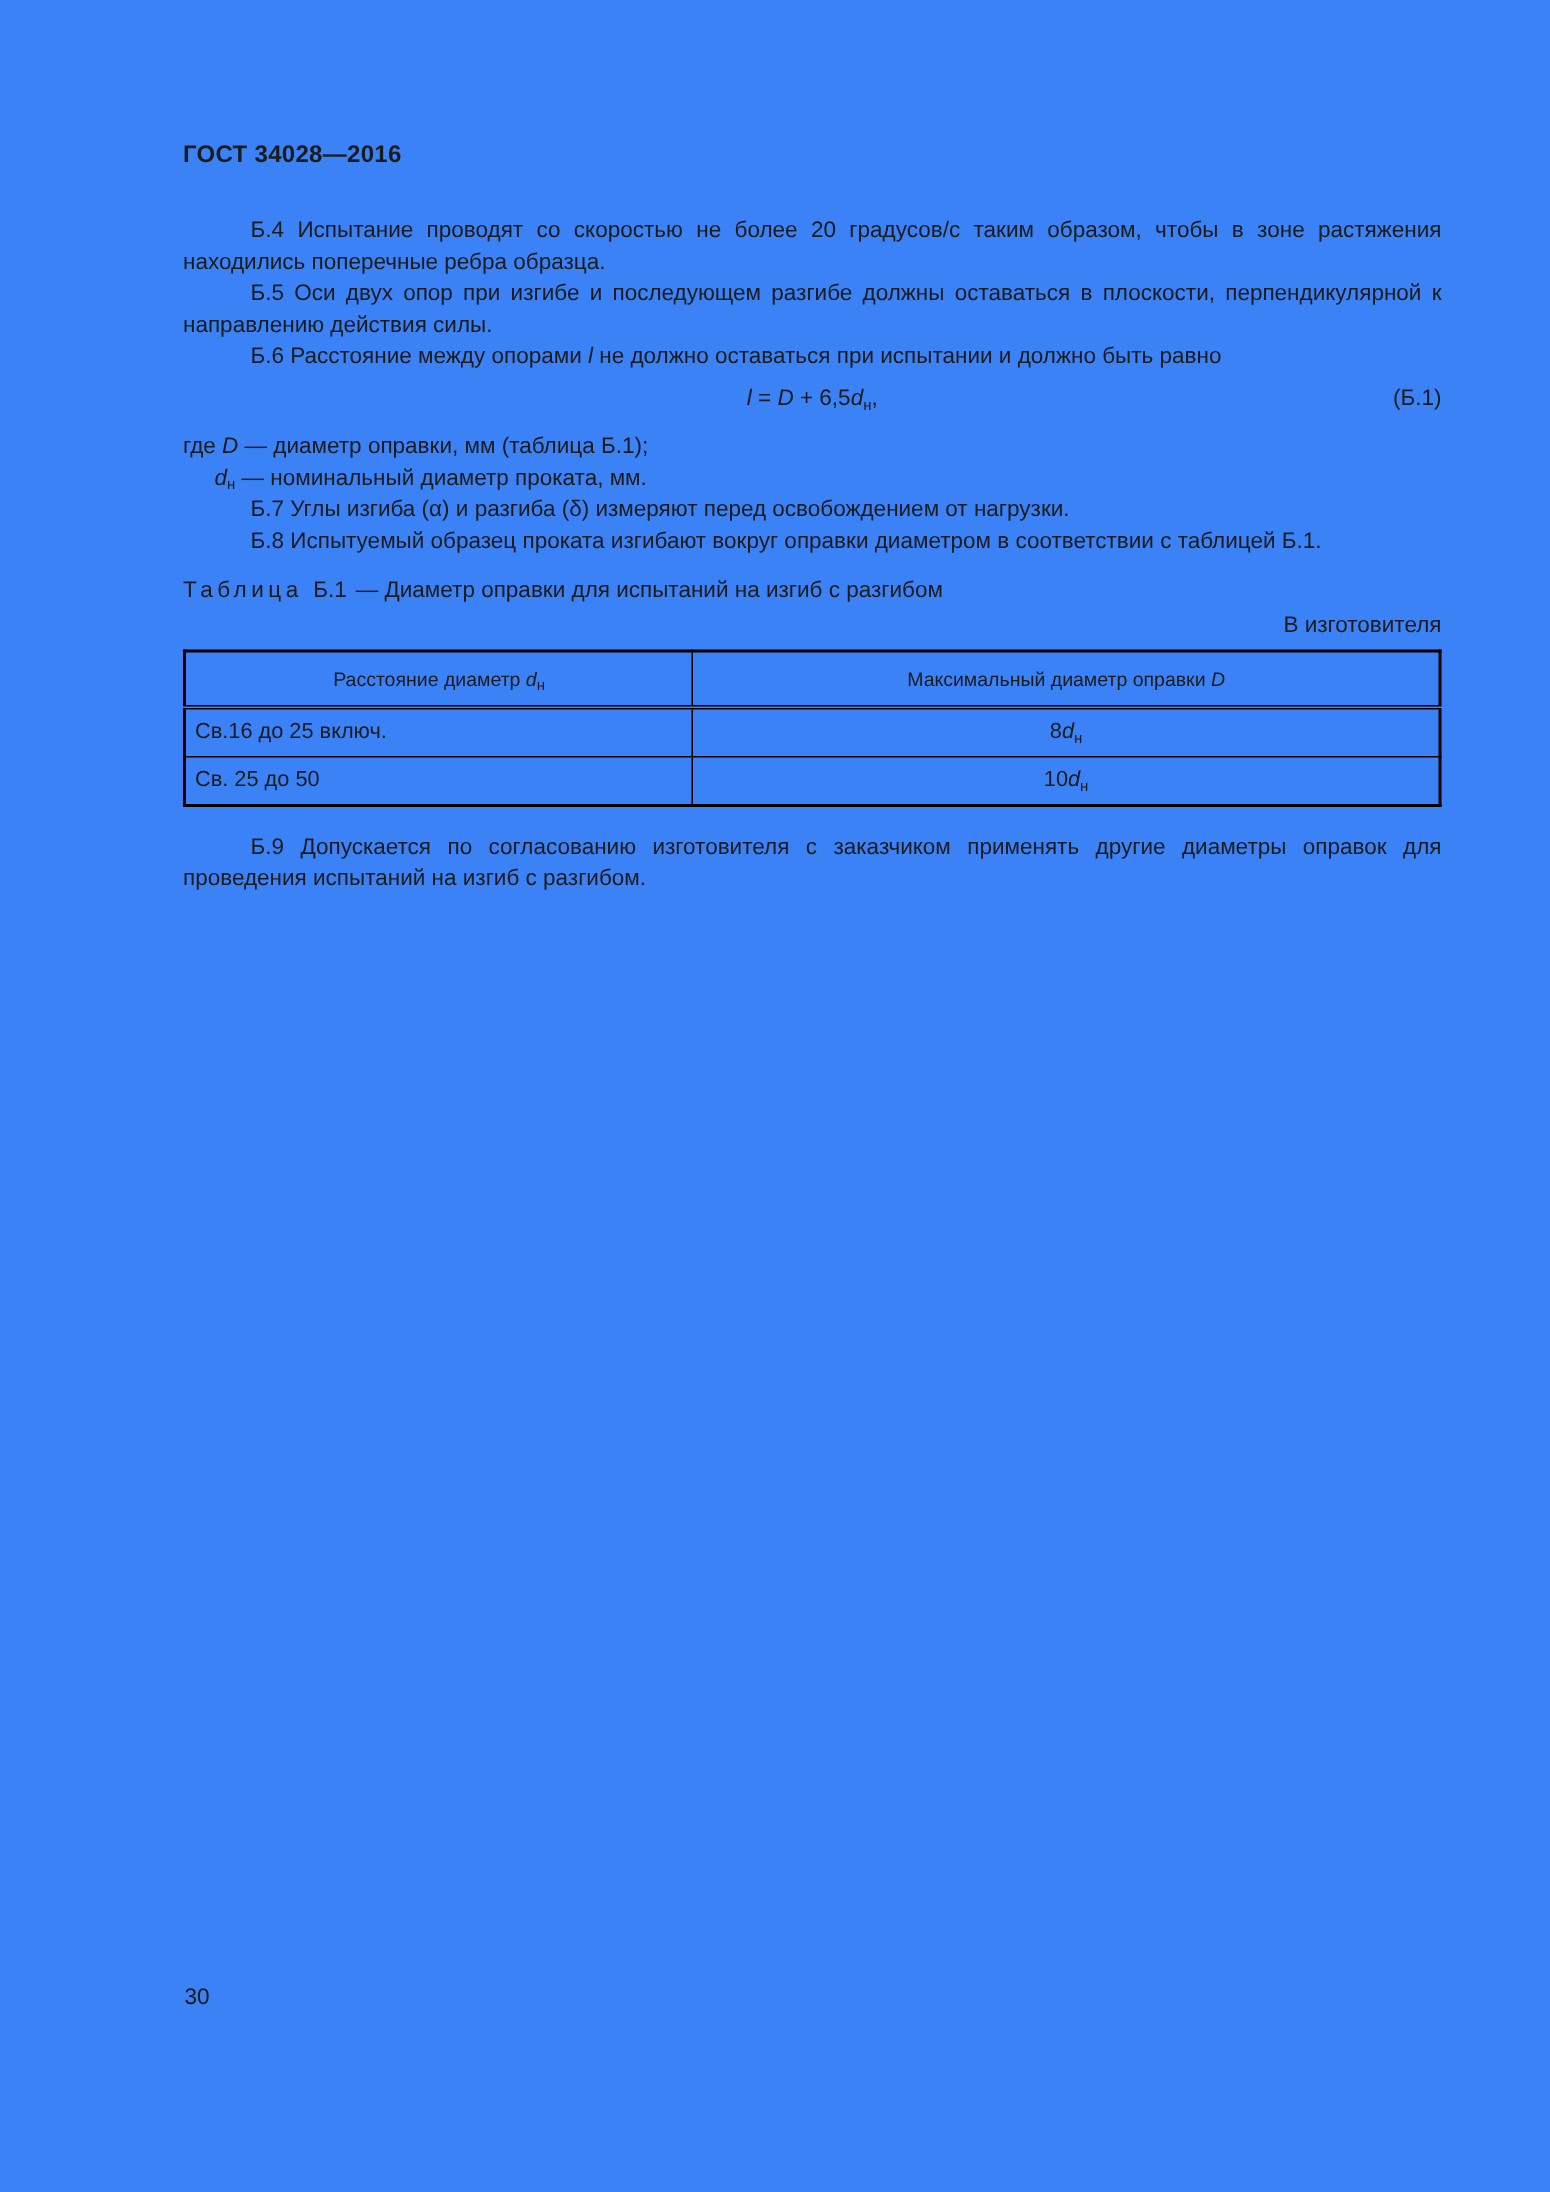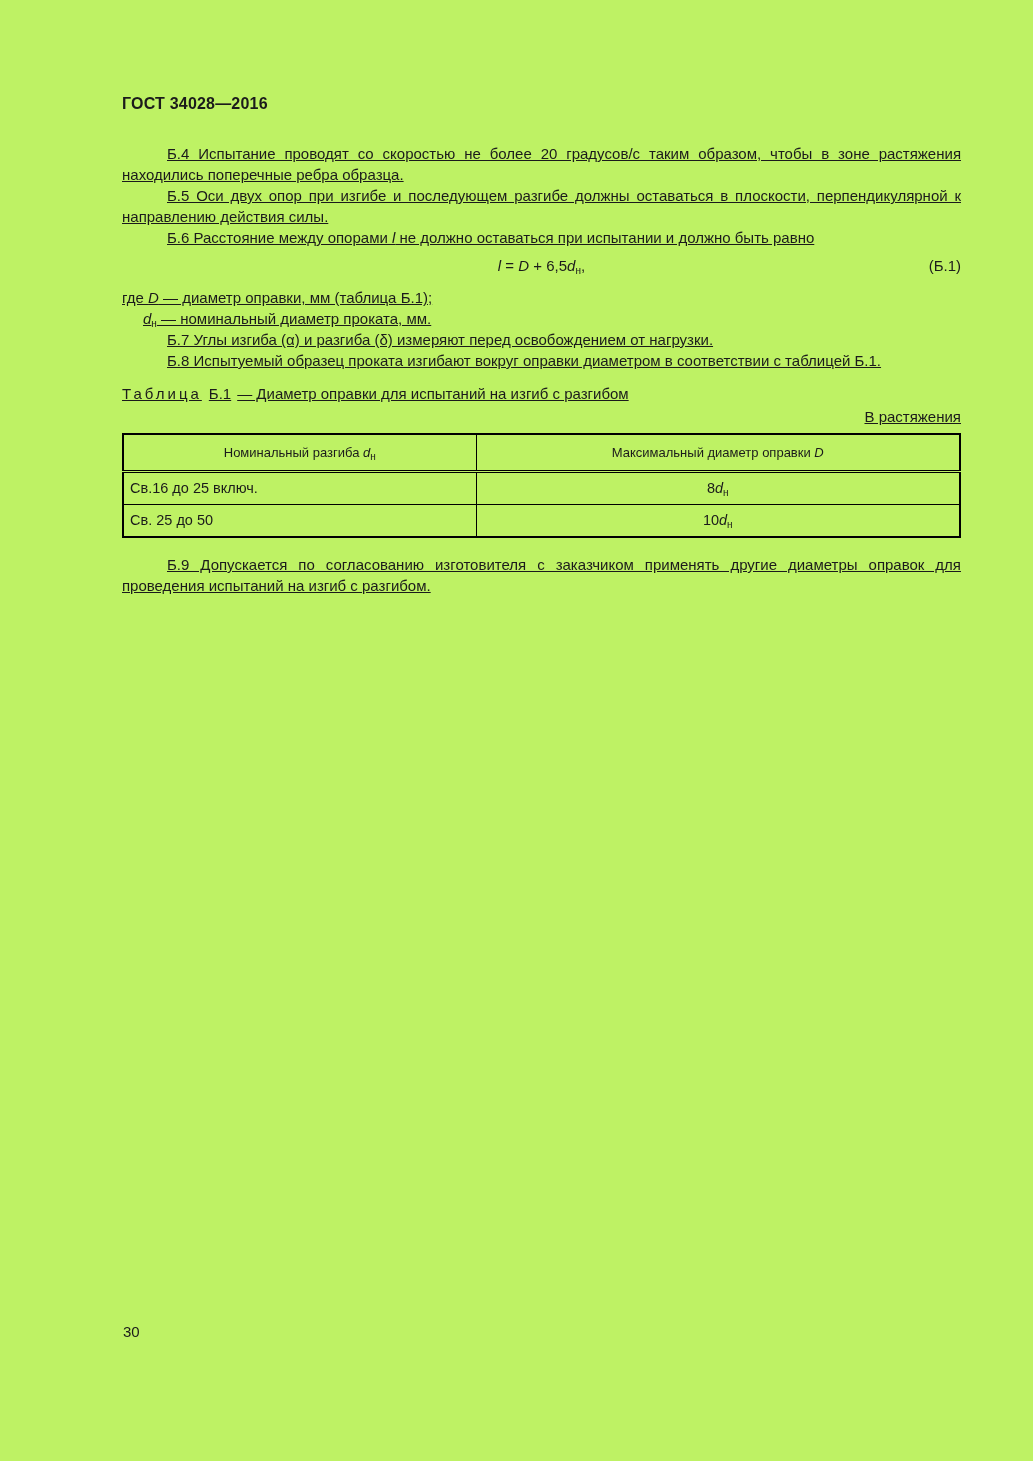--- a/index.html
+++ b/index.html
@@ -1,41 +1,41 @@
 <!DOCTYPE html>
 <html><head>
 <meta charset="utf-8">
 <style>
   html, body { margin: 0; padding: 0; background: #ffffff; }
   .page {
     position: relative;
     width: 1033px;
     height: 1461px;
-    background: #bef264;
+    background: #3b82f6;
     font-family: "Liberation Sans", sans-serif;
     font-size: 15px;
     line-height: 21px;
     color: #1b1b1b;
     overflow: hidden;
   }
   .doc-header {
     position: absolute;
     left: 122px;
     top: 93px;
     font-weight: bold;
     font-size: 16px;
     letter-spacing: 0.2px;
   }
   .text-col {
     position: absolute;
     left: 122px;
     top: 143px;
     width: 839px;
   }
-  p { margin: 0; text-decoration: underline; }
+  p { margin: 0; }
   .para {
     text-align: justify;
     text-indent: 45px;
   }
   .no-justify { text-align: left; }
   .var { font-style: italic; }
   sub.sub {
     font-size: 10px;
     line-height: 0;
     vertical-align: -3px;
@@ -121,26 +121,26 @@
     <p class="para where-line1 no-justify"><span>где </span><span class="var">D</span><span> — диаметр оправки, мм (таблица Б.1);</span></p>
 
     <p class="para where-line2 no-justify"><span class="var">d</span><sub class="sub">н</sub><span> — номинальный диаметр проката, мм.</span></p>
 
     <p class="para no-justify">Б.7 Углы изгиба (α) и разгиба (δ) измеряют перед освобождением от нагрузки.</p>
 
     <p class="para no-justify">Б.8 Испытуемый образец проката изгибают вокруг оправки диаметром в соответствии с таблицей Б.1.</p>
 
     <p class="table-caption"><span class="caption-word">Таблица</span><span class="caption-num">Б.1</span><span>— Диаметр оправки для испытаний на изгиб с разгибом</span></p>
 
-    <p class="units-note">В растяжения</p>
+    <p class="units-note">В изготовителя</p>
 
     <table class="b1">
       <thead>
         <tr>
-          <th><span>Номинальный разгиба </span><span class="var">d</span><sub class="sub">н</sub></th>
+          <th><span>Расстояние диаметр </span><span class="var">d</span><sub class="sub">н</sub></th>
           <th><span>Максимальный диаметр оправки </span><span class="var">D</span></th>
         </tr>
       </thead>
       <tbody>
         <tr>
           <td class="cell-range">Св.16 до 25 включ.</td>
           <td class="cell-value"><span>8</span><span class="var">d</span><sub class="sub">н</sub></td>
         </tr>
         <tr>
           <td class="cell-range">Св. 25 до 50</td>

